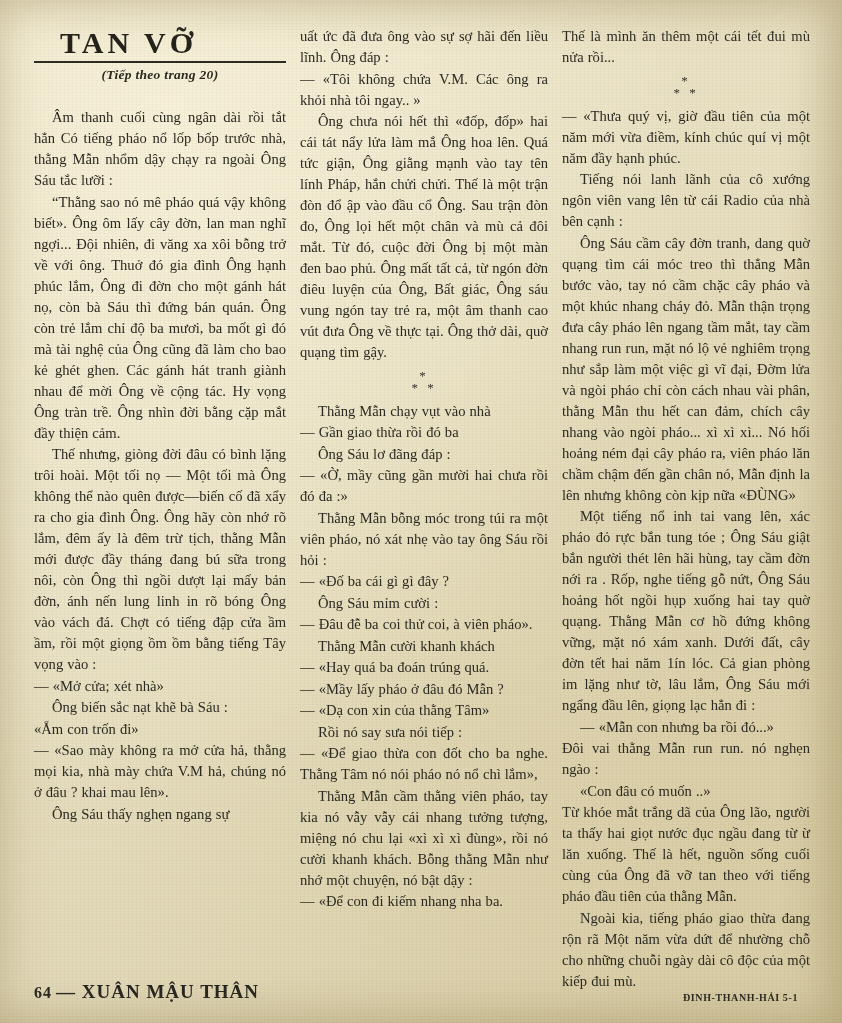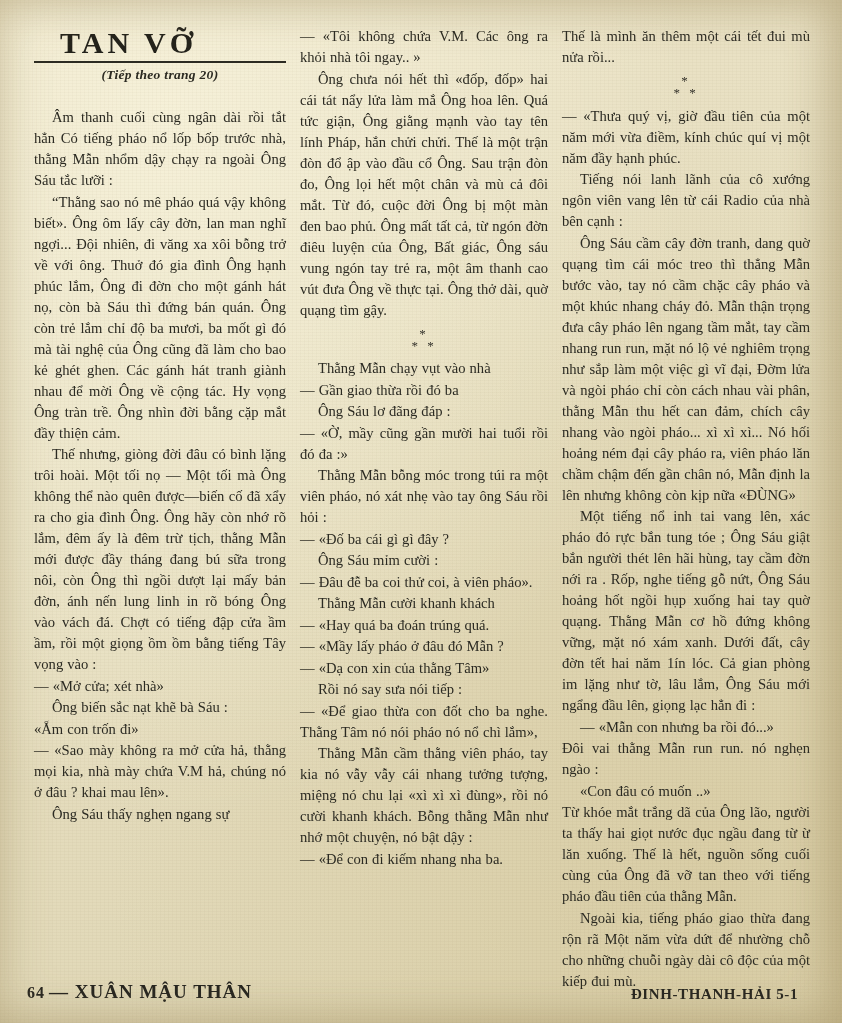--- a/index.html
+++ b/index.html
@@ -98,39 +98,39 @@
     font-size: 13px;
     letter-spacing: 3px;
     margin: 7px 0 6px 0;
     line-height: 1;
     color: #33312a;
   }
   .sep span { display: block; line-height: 0.95; }
 
   .footer {
     position: absolute;
-    left: 27px;
+    left: 34px;
     right: 30px;
     bottom: 20px;
     display: flex;
     align-items: flex-end;
     justify-content: space-between;
   }
   .folio {
     font-family: "Liberation Serif", serif;
     font-weight: bold;
     font-size: 19px;
     letter-spacing: 1px;
     color: #262520;
   }
   .folio .num { font-size: 16px; margin-right: 4px; }
   .byline {
     font-family: "Liberation Serif", serif;
     font-weight: bold;
-    font-size: 15px;
+    font-size: 10px;
     letter-spacing: 0.6px;
     color: #262520;
     padding-right: 14px;
   }
 </style>
 </head>
 <body>
 
 <div class="page">
   <div class="grain"></div>
@@ -146,32 +146,33 @@
       <p class="body">“Thằng sao nó mê pháo quá vậy không biết». Ông ôm lấy cây đờn, lan man nghĩ ngợi... Đội nhiên, đi văng xa xôi bỗng trở về với ông. Thuở đó gia đình Ông hạnh phúc lắm, Ông đi đờn cho một gánh hát nọ, còn bà Sáu thì đứng bán quán. Ông còn trẻ lắm chỉ độ ba mươi, ba mốt gì đó mà tài nghệ của Ông cũng đã làm cho bao kẻ ghét ghen. Các gánh hát tranh giành nhau để mời Ông về cộng tác. Hy vọng Ông tràn trề. Ông nhìn đời bằng cặp mắt đầy thiện cảm.</p>
       <p class="body">Thế nhưng, giòng đời đâu có bình lặng trôi hoài. Một tối nọ — Một tối mà Ông không thể nào quên được—biến cố đã xẩy ra cho gia đình Ông. Ông hãy còn nhớ rõ lắm, đêm ấy là đêm trừ tịch, thằng Mẫn mới được đầy tháng đang bú sữa trong nôi, còn Ông thì ngồi dượt lại mấy bản đờn, ánh nến lung linh in rõ bóng Ông vào vách đá. Chợt có tiếng đập cửa ầm ầm, rồi một giọng ồm ồm bằng tiếng Tây vọng vào :</p>
       <p class="body dash">— «Mở cửa; xét nhà»</p>
       <p class="body">Ông biến sắc nạt khẽ bà Sáu :</p>
       <p class="body noindent">«Ẵm con trốn đi»</p>
       <p class="body dash">— «Sao mày không ra mở cửa hả, thằng mọi kia, nhà mày chứa V.M hả, chúng nó ở đâu ? khai mau lên».</p>
       <p class="body">Ông Sáu thấy nghẹn ngang sự</p>
     </div>
 
     <div class="col col-2">
+      <p class="body noindent">uất ức đã đưa ông vào sự sợ hãi đến liều lĩnh. Ông đáp :</p>
       <p class="body dash">— «Tôi không chứa V.M. Các ông ra khỏi nhà tôi ngay.. »</p>
       <p class="body">Ông chưa nói hết thì «đốp, đốp» hai cái tát nẩy lửa làm mắ Ông hoa lên. Quá tức giận, Ông giằng mạnh vào tay tên lính Pháp, hắn chửi chửi. Thế là một trận đòn đổ ập vào đầu cổ Ông. Sau trận đòn đo, Ông lọi hết một chân và mù cả đôi mắt. Từ đó, cuộc đời Ông bị một màn đen bao phủ. Ông mất tất cả, từ ngón đờn điêu luyện của Ông, Bất giác, Ông sáu vung ngón tay trẻ ra, một âm thanh cao vút đưa Ông về thực tại. Ông thở dài, quờ quạng tìm gậy.</p>
 
       <div class="sep">
         <span>*</span>
           <span>* *</span>
       </div>
 
       <p class="body">Thằng Mẫn chạy vụt vào nhà</p>
       <p class="body dash">— Gần giao thừa rồi đó ba</p>
       <p class="body">Ông Sáu lơ đãng đáp :</p>
-      <p class="body dash">— «Ờ, mầy cũng gần mười hai tuổi rồi đó đa :»</p>
+      <p class="body dash">— «Ờ, mầy cũng gần mười hai chưa rồi đó đa :»</p>
       <p class="body">Thằng Mẫn bỗng móc trong túi ra một viên pháo, nó xát nhẹ vào tay ông Sáu rồi hỏi :</p>
       <p class="body dash">— «Đố ba cái gì gì đây ?</p>
       <p class="body">Ông Sáu mỉm cười :</p>
       <p class="body dash">— Đâu đễ ba coi thử coi, à viên pháo».</p>
       <p class="body">Thằng Mẫn cười khanh khách</p>
       <p class="body dash">— «Hay quá ba đoán trúng quá.</p>
       <p class="body dash">— «Mầy lấy pháo ở đâu đó Mẫn ?</p>
       <p class="body dash">— «Dạ con xin của thằng Tâm»</p>
       <p class="body">Rồi nó say sưa nói tiếp :</p>
       <p class="body dash">— «Để giao thừa con đốt cho ba nghe. Thằng Tâm nó nói pháo nó nổ chì lắm»,</p>

